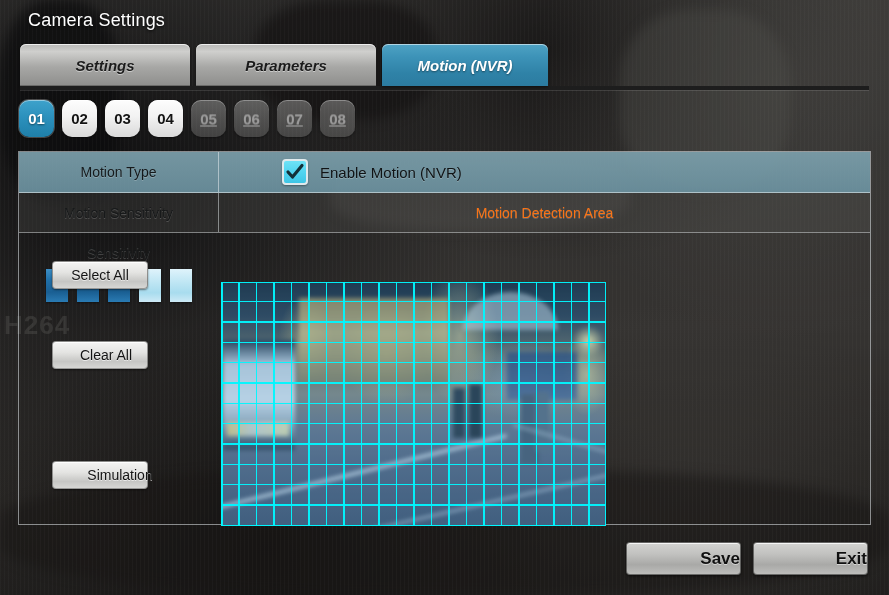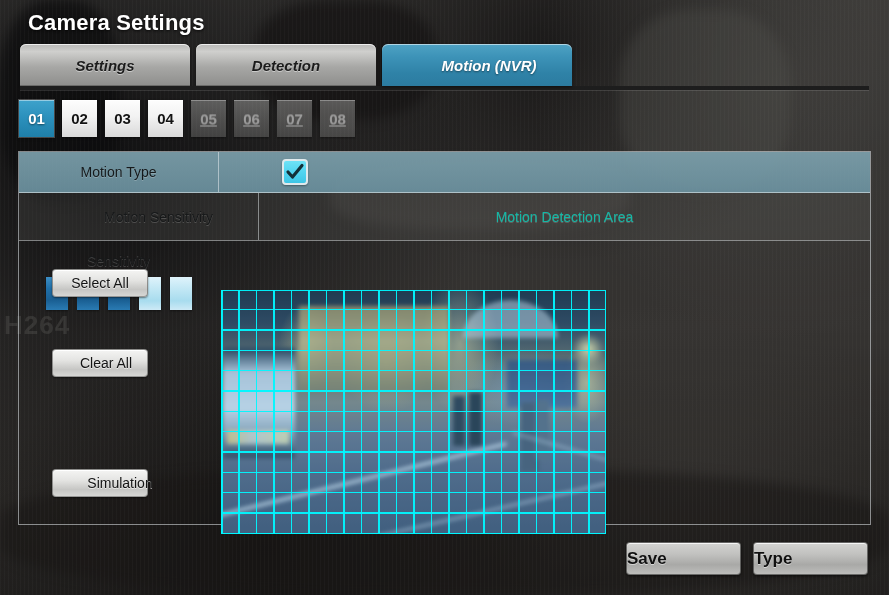--- a/index.html
+++ b/index.html
@@ -61,22 +61,22 @@
     font-weight: bold;
     pointer-events: none;
     letter-spacing: 1px;
   }
 
   
   .title {
     position: absolute;
     left: 28px;
     top: 10px;
-    font-size: 22px;
-    font-weight: bold;
+    font-size: 18px;
+    font-weight: normal;
     color: #ffffff;
     text-shadow: 0 1px 3px rgba(0,0,0,0.8);
     letter-spacing: 0.2px;
   }
 
   
   .tabstrip {
     position: absolute;
     left: 20px;
     top: 44px;
@@ -103,21 +103,20 @@
     text-shadow: 0 1px 0 rgba(255,255,255,0.45);
     cursor: pointer;
   }
   .tab.active {
     color: #ffffff;
     background: linear-gradient(180deg, #4fa3c4 0%, #3d93b8 30%, #2f82a7 70%, #2c7ba0 100%);
     box-shadow: inset 0 1px 0 rgba(255,255,255,0.55),
                 0 1px 3px rgba(0,0,0,0.5);
     text-shadow: 0 1px 2px rgba(0,0,0,0.45);
     z-index: 3;
-    padding-left: 24px;
   }
   .tab-underline {
     position: absolute;
     left: 20px;
     top: 86px;
     width: 849px;
     height: 4px;
     background: #1d1d1d;
     box-shadow: 0 1px 0 rgba(255,255,255,0.12);
   }
@@ -126,21 +125,21 @@
   .channels {
     position: absolute;
     left: 19px;
     top: 100px;
     display: flex;
     gap: 8px;
   }
   .chan {
     width: 35px;
     height: 37px;
-    border-radius: 0;
+    border-radius: 10px;
     display: flex;
     align-items: center;
     justify-content: center;
     font-size: 15px;
     font-weight: bold;
     cursor: pointer;
     color: #141414;
     background: linear-gradient(180deg, #fdfdfd 0%, #f2f2f2 45%, #d9d9d9 100%);
     box-shadow: inset 0 1px 0 rgba(255,255,255,0.95),
                 0 1px 2px rgba(0,0,0,0.5);
@@ -215,44 +214,43 @@
   .checkbox svg { position: absolute; left: 1px; top: 1px; }
   .mt-text {
     font-size: 15px;
     color: #101315;
     text-shadow: 0 1px 0 rgba(255,255,255,0.22);
   }
 
   
   .section-head {
     display: flex;
-    height: 48px;
+    height: 40px;
     background: rgba(86,86,84,0.30);
     border-bottom: 1px solid rgba(230,235,238,0.45);
     box-sizing: border-box;
-    padding-left: 40px;
   }
   .sh-left {
     width: 200px;
     display: flex;
     align-items: center;
     justify-content: center;
     font-size: 14px;
     color: #17191a;
     border-right: 1px solid rgba(230,235,238,0.5);
     box-sizing: border-box;
     text-shadow: 0 1px 0 rgba(255,255,255,0.18);
   }
   .sh-right {
     flex: 1;
     display: flex;
     align-items: center;
     justify-content: center;
     font-size: 14px;
-    color: #14b8a6;
+    color: #f97316;
     text-shadow: 0 1px 0 rgba(255,255,255,0.18);
   }
 
   .body-row {
     display: flex;
     height: 290px;
     flex-direction: column;
   }
   .col-sens {
     width: 200px;
@@ -368,21 +366,21 @@
   }
 
   
   .footer-btn {
     position: absolute;
     width: 115px;
     height: 33px;
     border-radius: 4px;
     display: flex;
     align-items: center;
-    justify-content: flex-start;
+    justify-content: flex-end;
     font-size: 17px;
     font-weight: bold;
     color: #101010;
     cursor: pointer;
     background: linear-gradient(180deg, #d3d3d1 0%, #c2c2c0 35%, #a9a9a7 70%, #bdbdbb 100%);
     box-shadow: inset 0 1px 0 rgba(255,255,255,0.8),
                 0 1px 3px rgba(0,0,0,0.6);
     text-shadow: 0 1px 0 rgba(255,255,255,0.5);
     border: 1px solid rgba(70,70,68,0.75);
     box-sizing: border-box;
@@ -408,21 +406,21 @@
   <div class="wm" style="left:314px;top:296px;font-size:42px;">3</div>
   <div class="wm" style="left:400px;top:290px;font-size:44px;opacity:0.55;">Ⓒ</div>
 
   <div class="title">Camera Settings</div>
 
   <div class="tabstrip">
     <div class="tab" style="left:0px;width:170px;">
       <span>Settings</span>
     </div>
     <div class="tab" style="left:176px;width:180px;">
-      <span>Detection</span>
+      <span>Parameters</span>
     </div>
     <div class="tab active" style="left:362px;width:166px;">
       <span>Motion (NVR)</span>
     </div>
   </div>
   <div class="tab-underline"></div>
 
   <div class="channels">
     <div class="chan active">
       <span>01</span>
@@ -453,20 +451,21 @@
   <div class="panel">
 
     <div class="motion-type-row">
       <div class="mt-label">Motion Type</div>
       <div class="mt-value">
         <div class="checkbox">
           <svg width="20" height="20" viewBox="0 0 20 20">
             <path d="M3 10 L7.5 15 L17 3.5" stroke="#123038" stroke-width="3.2" fill="none" stroke-linecap="round" stroke-linejoin="round"></path>
           </svg>
         </div>
+        <div class="mt-text">Enable Motion (NVR)</div>
       </div>
     </div>
 
     <div class="section-head">
       <div class="sh-left">Motion Sensitivity</div>
       <div class="sh-right">Motion Detection Area</div>
     </div>
 
     <div class="body-row">
 
@@ -521,16 +520,16 @@
         </div>
 
       </div>
     </div>
   </div>
 
   <div class="footer-btn" style="left:626px;top:542px;">
     <span>Save</span>
   </div>
   <div class="footer-btn" style="left:753px;top:542px;">
-    <span>Type</span>
+    <span>Exit</span>
   </div>
 
 </div>
 
 </body></html>

